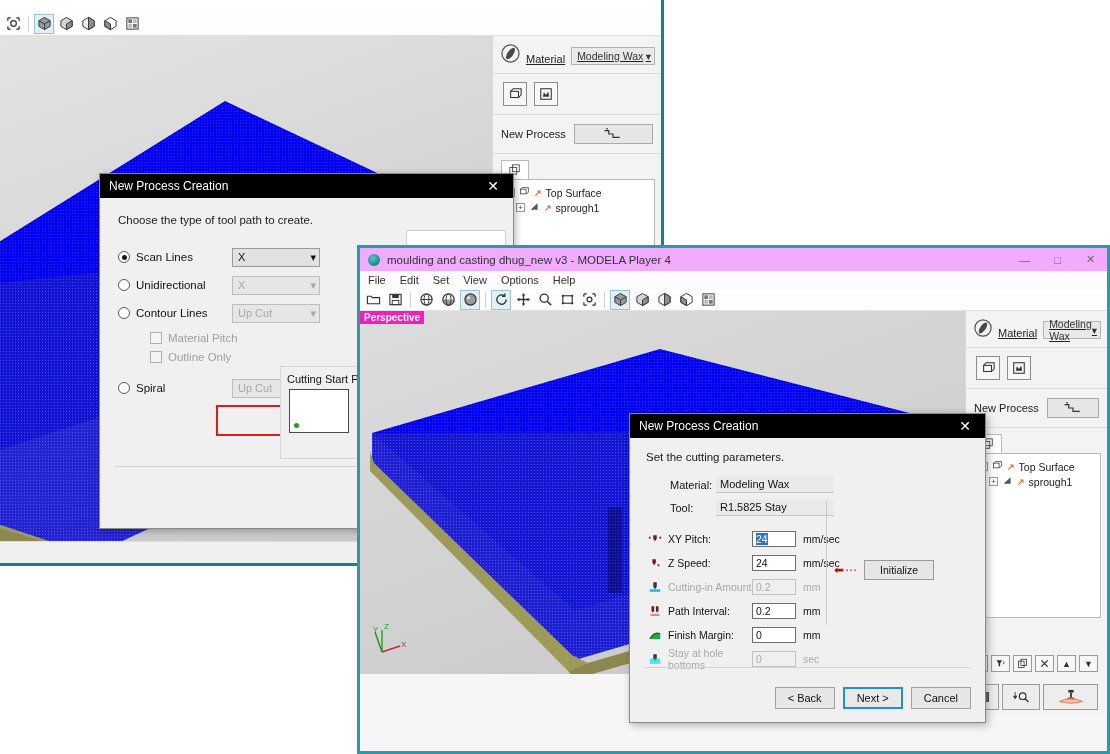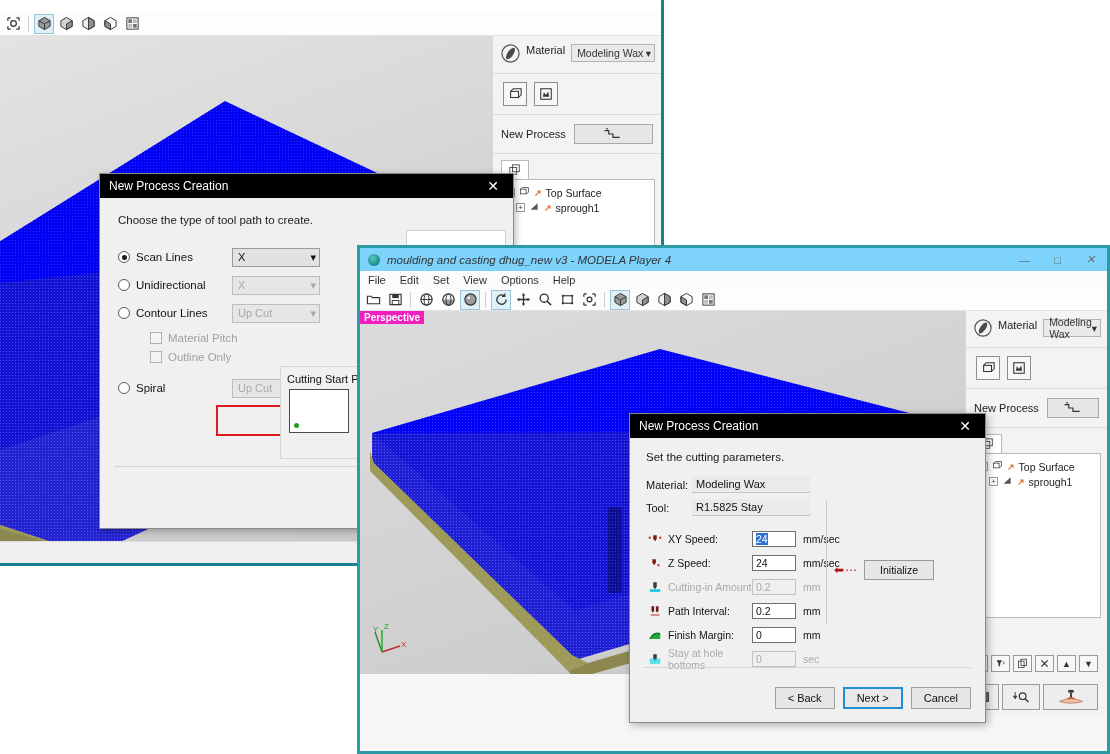--- a/index.html
+++ b/index.html
@@ -44,21 +44,21 @@
     position: absolute; left: 492px; top: 36px; width: 169px; height: 505px;
     background: #f3f3f3; border-left: 1px solid #d9d9d9;
   }
   #win1-statusbar {
     position: absolute; left: 0; top: 541px; width: 661px; height: 22px;
     background: #f0f0f0; border-top: 1px solid #dcdcdc;
   }
 
   
   .rp { font-size: 11px; color: #222; }
-  .rp-row1 { display: flex; align-items: flex-start; padding: 8px 6px 8px 8px; gap: 6px; border-bottom:1px solid #dcdcdc;}
+  .rp-row1 { display: flex; align-items: flex-end; padding: 8px 6px 8px 8px; gap: 6px; border-bottom:1px solid #dcdcdc;text-decoration:underline;}
   .rp-matlabel { font-size: 11px; white-space: nowrap; }
   .rp-combo {
     flex: 1; height: 18px; background: #e9e9e9; border: 1px solid #b3b3b3;
     display: flex; align-items: center; justify-content: space-between;
     padding: 0 3px 0 5px; font-size: 10.5px; color:#333;
   }
   .rp-icons { display: flex; gap: 7px; padding: 8px 10px; border-bottom: 1px solid #dcdcdc; }
   .rp-iconbtn {
     width: 24px; height: 24px; border: 1px solid #8d8d8d; background: #f7f7f7;
     display:flex; align-items:center; justify-content:center;
@@ -162,23 +162,23 @@
 
   
   #win2 {
     position: absolute; left: 357px; top: 245px;
     width: 753px; height: 509px;
     background: #f6f6f6;
     border: 3px solid #2a9aa5;
     overflow: hidden;
   }
   #win2-title {
-    height: 23px; background: #7dd3fc;
+    height: 23px; background: #f0abfc;
     display:flex; align-items:center; padding-left: 8px;
-    font-size: 11.5px; color:#333;font-style:italic;
+    font-size: 11.5px; color:#333;
   }
   .w2-dot {
     width:12px; height:12px; border-radius:50%;
     background: radial-gradient(circle at 40% 35%, #5fc7c2, #128a86 70%);
     margin-right: 7px; flex:none;
   }
   .w2-ctrls { margin-left:auto; display:flex; height:23px; }
   .w2-ctrl { width: 33px; display:flex; align-items:center; justify-content:center; color:#6a6a6a; font-size:11px; }
   #win2-menubar {
     height: 18px; background:#fbfbfb; display:flex; align-items:center;
@@ -219,21 +219,21 @@
   }
 
   
   #dlg2 {
     position: absolute; left: 629px; top: 413px;
     width: 357px; height: 310px;
     background: #f0f0f0; border: 1px solid #8a8a8a;
     box-shadow: 2px 2px 8px rgba(0,0,0,0.3);
   }
   #dlg2 .dlg-body { padding: 13px 16px 0 16px; }
-  .ro-row { display:flex; align-items:center; margin-bottom: 6px; }
+  .ro-row { display:flex; align-items:center; margin-bottom: 6px; margin-left: 24px; }
   .ro-label { width: 46px; font-size: 11px; color:#111; }
   .ro-field {
     width: 118px; height: 17px; background:#eaeaea;
     border-bottom: 1px solid #c5c5c5; font-size: 11px; color:#111;
     padding-left: 4px; display:flex; align-items:center;
   }
   .p-row { display:flex; align-items:center; height: 18px; margin-bottom: 0px; }
   .p-ico { width: 18px; height: 16px; display:flex; align-items:center; justify-content:center; margin-right: 4px; }
   .p-lab { width: 84px; font-size: 10.5px; color:#111; }
   .p-lab.dis { color:#a9a9a9; }
@@ -795,21 +795,21 @@
       </div>
 
       <div class="p-row" style="margin-bottom:6px;">
         <span class="p-ico">
           <svg width="14" height="13" viewBox="0 0 16 14">
               <path d="M6 2 h4 v4 l-2 3 l-2 -3 z" fill="#7a1a1a"></path>
               <circle cx="2" cy="5" r="1.3" fill="#c03030"></circle>
               <circle cx="14" cy="5" r="1.3" fill="#c03030"></circle>
             </svg>
         </span>
-        <span class="p-lab">XY Speed:</span>
+        <span class="p-lab">XY Pitch:</span>
         <span class="p-inp">
             <span class="selhl">24</span>
           </span>
         <span class="p-unit">mm/sec</span>
       </div>
 
       <div class="p-row" style="margin-bottom:6px;">
         <span class="p-ico">
           <svg width="14" height="13" viewBox="0 0 16 14">
               <path d="M5 2 h4 v4 l-2 3 l-2 -3 z" fill="#7a1a1a"></path>

